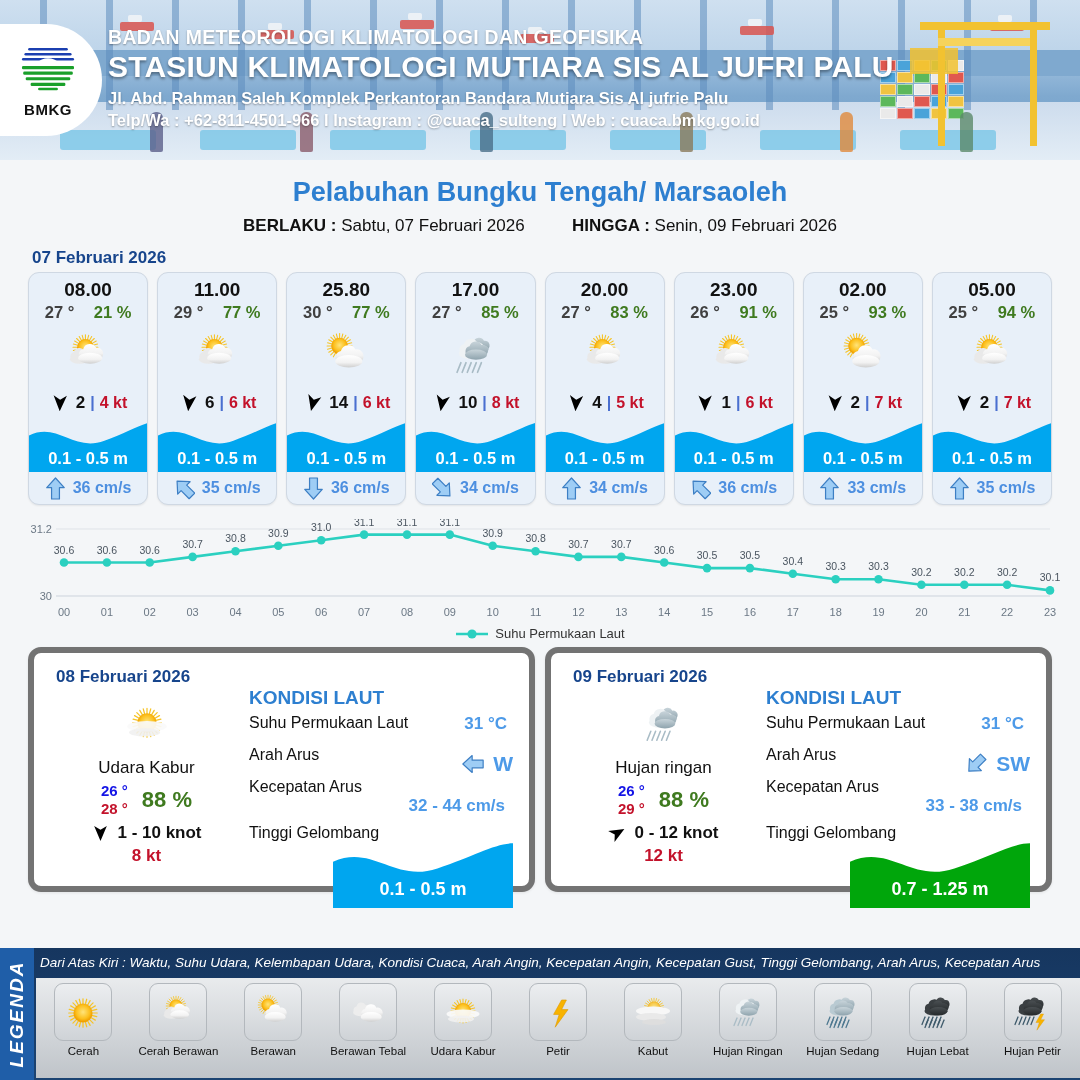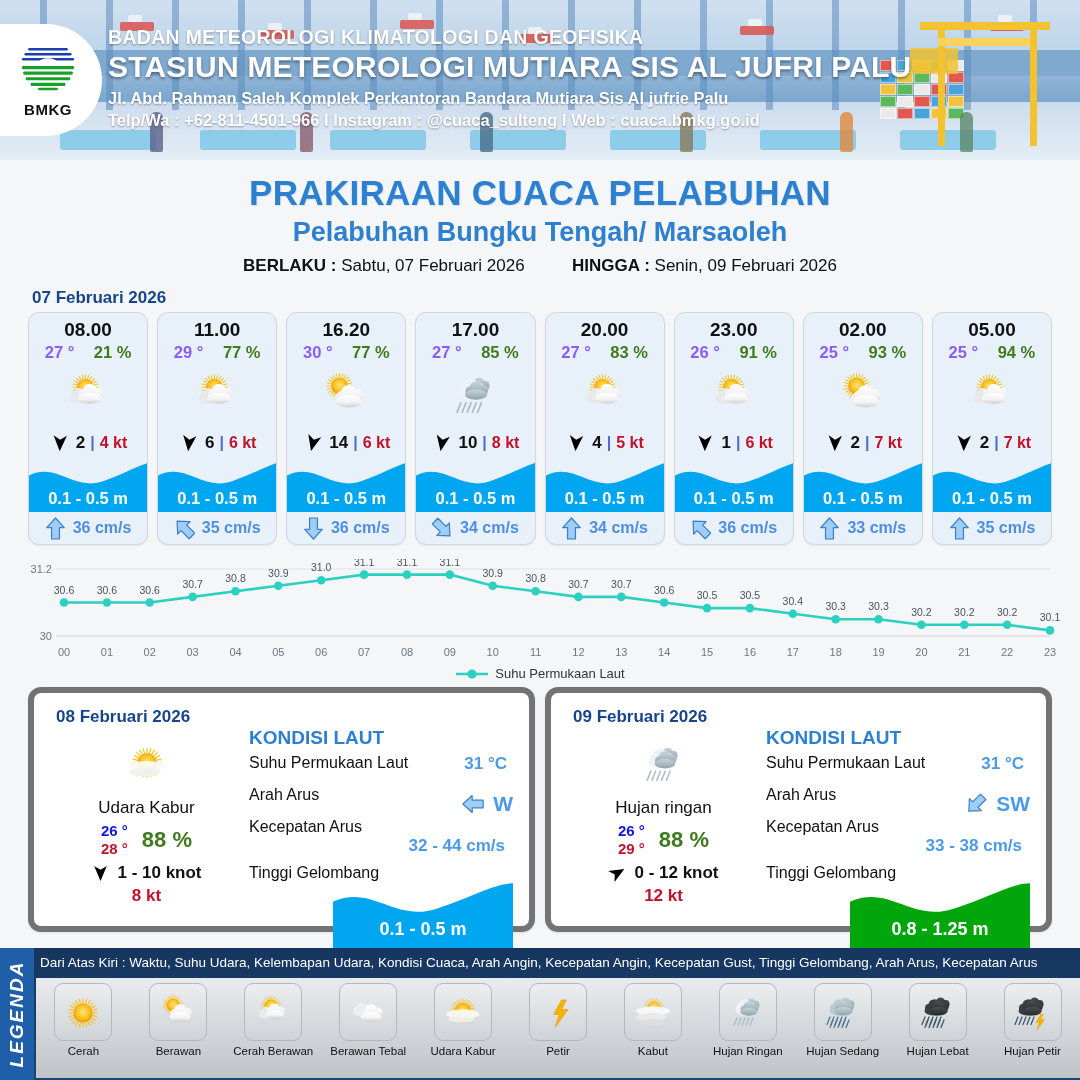--- a/index.html
+++ b/index.html
@@ -60,21 +60,21 @@
   .day-label { margin:12px 0 4px 32px; font-size:17px; font-weight:bold; color:#17458c; }
 
   
   .cards { display:flex; gap:9px; padding:0 28px; }
   .card {
     width:130px; background:#e8f0f9; border:1px solid #cfd8e3; border-radius:11px;
     overflow:hidden; position:relative; box-shadow:0 1px 2px rgba(0,0,0,.07);
   }
   .c-time { text-align:center; font-size:19px; font-weight:bold; color:#111; padding-top:6px; }
   .c-row2 { display:flex; justify-content:space-around; align-items:baseline; padding:2px 6px 0; }
-  .c-temp { font-size:16.5px; font-weight:bold; color:#8b5cf6; }
+  .c-temp { font-size:16.5px; font-weight:bold; color:#404040; }
   .c-hum  { font-size:16.5px; font-weight:bold; color:#3f7a1f; }
   .c-icon { height:66px; display:flex; align-items:center; justify-content:center; }
   .c-wind { display:flex; align-items:center; justify-content:center; gap:5px; height:30px; }
   .c-wdir { width:22px; height:20px; }
   .c-wdeg { font-size:17px; font-weight:bold; color:#111; }
   .c-bar  { color:#4a6fd0; font-weight:bold; font-size:16px; }
   .c-kt   { font-size:16px; font-weight:bold; color:#c3122b; }
   .c-wave { position:relative; height:52px; margin-top:2px; }
   .c-wave svg { position:absolute; top:0; left:0; }
   .c-wavetxt { position:absolute; left:0; right:0; bottom:4px; text-align:center;
@@ -121,21 +121,21 @@
      font-size:18px; font-weight:bold; color:#fff; }
 
   
   .legend { position:absolute; left:0; bottom:0; width:1080px; height:132px;
      background:linear-gradient(180deg,#16365f,#1c4472); }
   .leg-side { position:absolute; left:0; top:0; width:34px; height:132px;
      background:#1f5ea8; display:flex; align-items:center; justify-content:center; }
   .leg-side span { transform:rotate(-90deg); white-space:nowrap; color:#fff;
      font-weight:bold; font-style:italic; font-size:19px; letter-spacing:2px; }
   .leg-note { position:absolute; left:40px; top:7px; right:19px; color:#fff;
-     font-size:13.5px; white-space:nowrap; }
+     font-style:italic; font-size:13.5px; white-space:nowrap; }
   .leg-strip { position:absolute; left:36px; top:30px; right:0; height:100px;
      background:linear-gradient(180deg,#e9ebed,#bfc4c9); display:flex; }
   .leg-item { flex:1; display:flex; flex-direction:column; align-items:center;
      justify-content:flex-start; padding-top:5px; }
   .leg-box { width:58px; height:58px; border:1px solid #b3b8bd; border-radius:9px;
      background:linear-gradient(180deg,#eceef0,#cfd3d7);
      display:flex; align-items:center; justify-content:center; }
   .leg-lab { font-size:11.5px; color:#111; margin-top:4px; text-align:center; font-weight:500; }
 </style>
 </head>
@@ -243,28 +243,27 @@
           <rect x="22" y="65" width="56" height="5" rx="2"></rect>
           <rect x="34" y="73" width="32" height="4" rx="2"></rect>
         </g>
         <path d="M6 32 a44 40 0 0 0 88 0 Z" fill="none"></path>
       </svg>
       <div class="logo-text">BMKG</div>
     </div>
 
     <div class="hdr-text">
       <div class="h-line1">BADAN METEOROLOGI KLIMATOLOGI DAN GEOFISIKA</div>
-      <div class="h-line2">STASIUN METEOROLOGI MUTIARA SIS AL JUFRI PALU</div>
+      <div class="h-line2">STASIUN KLIMATOLOGI MUTIARA SIS AL JUFRI PALU</div>
       <div class="h-line3">Jl. Abd. Rahman Saleh Komplek Perkantoran Bandara Mutiara Sis Al jufrie Palu</div>
       <div class="h-line4">Telp/Wa : +62-811-4501-966  I  Instagram : @cuaca_sulteng  I  Web : cuaca.bmkg.go.id</div>
     </div>
   </div>
 
   <div class="titles">
-    <div class="t-main">PRAKIRAAN CUACA PELABUHAN</div>
     <div class="t-sub">Pelabuhan Bungku Tengah/ Marsaoleh</div>
     <div class="t-valid">
       <span class="lbl">BERLAKU :</span>
       <span>Sabtu, 07 Februari 2026</span>
       <span class="gap"></span>
       <span class="lbl">HINGGA :</span>
       <span>Senin, 09 Februari 2026</span>
     </div>
   </div>
 
@@ -443,21 +442,21 @@
     <div class="c-cur">
       <svg width="21" height="23" viewBox="0 0 24 26">
     <g transform="rotate(315 12 13)">
       <path d="M12 1 L22 12 L16.5 12 L16.5 25 L7.5 25 L7.5 12 L2 12 Z" fill="#9ecdf5" stroke="#3d7fc4" stroke-width="1.4" stroke-linejoin="round"></path>
     </g>
           </svg>
       <span class="c-curtxt">35 cm/s</span>
     </div>
       </div>
       <div class="card">
-    <div class="c-time">16.20</div>
+    <div class="c-time">25.80</div>
     <div class="c-row2">
       <span class="c-temp">30 °</span>
       <span class="c-hum">77 %</span>
     </div>
     <div class="c-icon">
           <svg width="64" height="64" viewBox="0 0 100 92">
     <defs>
       <radialGradient id="gSun64berawan" cx="50%" cy="45%">
         <stop offset="0%" stop-color="#ffe47a"></stop>
                 <stop offset="70%" stop-color="#fcc01e"></stop>
@@ -1239,21 +1238,21 @@
         <span class="p-rlbl">Kecepatan Arus</span>
         <span class="p-spd" style="top:18px">33 - 38 cm/s</span>
       </div>
       <div class="p-row" style="margin-top:14px">
         <span class="p-rlbl">Tinggi Gelombang</span>
         <span class="p-wavebox">
           <svg width="180" height="66" viewBox="0 0 180 66" preserveAspectRatio="none">
     <path d="M0 19.8 C 39.6 1.98, 61.2 40.92, 104.39999999999999 26.400000000000002
              C 140.4 14.52, 162 1.32, 180 1.32 L 180 66 L 0 66 Z" fill="#00a60b"></path>
   </svg>
-          <span class="p-wavetxt">0.8 - 1.25 m</span>
+          <span class="p-wavetxt">0.7 - 1.25 m</span>
         </span>
       </div>
     </div>
       </div>
     </div>
 
   <div class="legend">
     <div class="leg-side">
       <span>LEGENDA</span>
     </div>
@@ -1308,20 +1307,80 @@
               <line x1="67.43496116451769" y1="43.3283162358995" x2="77.52888604923845" y2="40.62365721457816" stroke="#f6c427" stroke-width="2.47" stroke-linecap="round"></line>
               <circle cx="50" cy="48" r="19" fill="url(#gSun50cerah)"></circle>
             </svg>
           </div>
     <div class="leg-lab">Cerah</div>
         </div>
         <div class="leg-item">
           <div class="leg-box">
             <svg width="50" height="50" viewBox="0 0 100 92">
     <defs>
+      <radialGradient id="gSun50cerah-berawan" cx="50%" cy="45%">
+        <stop offset="0%" stop-color="#ffe47a"></stop>
+                  <stop offset="70%" stop-color="#fcc01e"></stop>
+        <stop offset="100%" stop-color="#f0a000"></stop>
+      </radialGradient>
+      <linearGradient id="gCl50cerah-berawan" x1="0" y1="0" x2="0" y2="1">
+        <stop offset="0%" stop-color="#ffffff"></stop>
+                  <stop offset="60%" stop-color="#f2f2f2"></stop>
+        <stop offset="100%" stop-color="#cfcfcf"></stop>
+      </linearGradient>
+      <linearGradient id="gGy50cerah-berawan" x1="0" y1="0" x2="0" y2="1">
+        <stop offset="0%" stop-color="#c8d4da"></stop>
+                  <stop offset="100%" stop-color="#8ea3ad"></stop>
+      </linearGradient>
+      <linearGradient id="gDk50cerah-berawan" x1="0" y1="0" x2="0" y2="1">
+        <stop offset="0%" stop-color="#4a4f52"></stop>
+                  <stop offset="100%" stop-color="#24282a"></stop>
+      </linearGradient>
+    </defs>
+              <line x1="58.35" y1="34" x2="65.5" y2="34" stroke="#f6c427" stroke-width="1.69" stroke-linecap="round"></line>
+              <line x1="57.929183954669995" y1="37.19641520701613" x2="64.83555361263683" y2="39.046971379499155" stroke="#f6c427" stroke-width="1.69" stroke-linecap="round"></line>
+              <line x1="56.69541373673782" y1="40.175" x2="62.887495373796554" y2="43.75" stroke="#f6c427" stroke-width="1.69" stroke-linecap="round"></line>
+              <line x1="54.732768747653864" y1="42.732768747653864" x2="59.788582233137674" y2="47.788582233137674" stroke="#f6c427" stroke-width="1.69" stroke-linecap="round"></line>
+              <line x1="52.175000000000004" y1="44.69541373673782" x2="55.75" y2="50.887495373796554" stroke="#f6c427" stroke-width="1.69" stroke-linecap="round"></line>
+              <line x1="49.19641520701613" y1="45.929183954669995" x2="51.046971379499155" y2="52.83555361263683" stroke="#f6c427" stroke-width="1.69" stroke-linecap="round"></line>
+              <line x1="46" y1="46.35" x2="46" y2="53.5" stroke="#f6c427" stroke-width="1.69" stroke-linecap="round"></line>
+              <line x1="42.80358479298387" y1="45.929183954669995" x2="40.953028620500845" y2="52.83555361263683" stroke="#f6c427" stroke-width="1.69" stroke-linecap="round"></line>
+              <line x1="39.825" y1="44.69541373673782" x2="36.25" y2="50.887495373796554" stroke="#f6c427" stroke-width="1.69" stroke-linecap="round"></line>
+              <line x1="37.267231252346136" y1="42.732768747653864" x2="32.211417766862326" y2="47.788582233137674" stroke="#f6c427" stroke-width="1.69" stroke-linecap="round"></line>
+              <line x1="35.30458626326218" y1="40.175" x2="29.112504626203446" y2="43.75" stroke="#f6c427" stroke-width="1.69" stroke-linecap="round"></line>
+              <line x1="34.070816045330005" y1="37.19641520701614" x2="27.16444638736317" y2="39.04697137949916" stroke="#f6c427" stroke-width="1.69" stroke-linecap="round"></line>
+              <line x1="33.65" y1="34" x2="26.5" y2="34" stroke="#f6c427" stroke-width="1.69" stroke-linecap="round"></line>
+              <line x1="34.070816045330005" y1="30.803584792983873" x2="27.164446387363164" y2="28.953028620500852" stroke="#f6c427" stroke-width="1.69" stroke-linecap="round"></line>
+              <line x1="35.30458626326218" y1="27.825" x2="29.112504626203446" y2="24.249999999999996" stroke="#f6c427" stroke-width="1.69" stroke-linecap="round"></line>
+              <line x1="37.267231252346136" y1="25.26723125234614" x2="32.211417766862326" y2="20.211417766862326" stroke="#f6c427" stroke-width="1.69" stroke-linecap="round"></line>
+              <line x1="39.824999999999996" y1="23.304586263262188" x2="36.24999999999999" y2="17.112504626203453" stroke="#f6c427" stroke-width="1.69" stroke-linecap="round"></line>
+              <line x1="42.80358479298387" y1="22.070816045330005" x2="40.953028620500845" y2="15.164446387363167" stroke="#f6c427" stroke-width="1.69" stroke-linecap="round"></line>
+              <line x1="46" y1="21.65" x2="45.99999999999999" y2="14.5" stroke="#f6c427" stroke-width="1.69" stroke-linecap="round"></line>
+              <line x1="49.19641520701614" y1="22.07081604533001" x2="51.04697137949916" y2="15.16444638736317" stroke="#f6c427" stroke-width="1.69" stroke-linecap="round"></line>
+              <line x1="52.175000000000004" y1="23.304586263262184" x2="55.75" y2="17.112504626203446" stroke="#f6c427" stroke-width="1.69" stroke-linecap="round"></line>
+              <line x1="54.73276874765386" y1="25.267231252346136" x2="59.788582233137674" y2="20.211417766862322" stroke="#f6c427" stroke-width="1.69" stroke-linecap="round"></line>
+              <line x1="56.69541373673781" y1="27.824999999999996" x2="62.88749537379655" y2="24.249999999999993" stroke="#f6c427" stroke-width="1.69" stroke-linecap="round"></line>
+              <line x1="57.929183954669995" y1="30.80358479298387" x2="64.83555361263683" y2="28.953028620500845" stroke="#f6c427" stroke-width="1.69" stroke-linecap="round"></line>
+              <circle cx="46" cy="34" r="13" fill="url(#gSun50cerah-berawan)"></circle>
+              <g transform="translate(18,36) scale(0.62)">
+      <path d="M14 30 a11 11 0 0 1 2-21 a14 14 0 0 1 26 -3 a11 11 0 0 1 4 24 Z" fill="#e9e9e9"></path>
+      <ellipse cx="30" cy="27" rx="24" ry="11" fill="#e9e9e9"></ellipse>
+    </g>
+              <g transform="translate(30,30) scale(0.78)">
+      <path d="M14 30 a11 11 0 0 1 2-21 a14 14 0 0 1 26 -3 a11 11 0 0 1 4 24 Z" fill="url(#gCl50cerah-berawan)"></path>
+      <ellipse cx="30" cy="27" rx="24" ry="11" fill="url(#gCl50cerah-berawan)"></ellipse>
+    </g>
+            </svg>
+          </div>
+    <div class="leg-lab">Cerah Berawan</div>
+        </div>
+        <div class="leg-item">
+          <div class="leg-box">
+            <svg width="50" height="50" viewBox="0 0 100 92">
+    <defs>
       <radialGradient id="gSun50berawan" cx="50%" cy="45%">
         <stop offset="0%" stop-color="#ffe47a"></stop>
                   <stop offset="70%" stop-color="#fcc01e"></stop>
         <stop offset="100%" stop-color="#f0a000"></stop>
       </radialGradient>
       <linearGradient id="gCl50berawan" x1="0" y1="0" x2="0" y2="1">
         <stop offset="0%" stop-color="#ffffff"></stop>
                   <stop offset="60%" stop-color="#f2f2f2"></stop>
         <stop offset="100%" stop-color="#cfcfcf"></stop>
       </linearGradient>
@@ -1359,80 +1418,20 @@
               <line x1="50.69541373673781" y1="25.824999999999996" x2="56.88749537379655" y2="22.249999999999993" stroke="#f6c427" stroke-width="1.69" stroke-linecap="round"></line>
               <line x1="51.929183954669995" y1="28.80358479298387" x2="58.83555361263683" y2="26.953028620500845" stroke="#f6c427" stroke-width="1.69" stroke-linecap="round"></line>
               <circle cx="40" cy="32" r="13" fill="url(#gSun50berawan)"></circle>
               <g transform="translate(28,32) scale(0.88)">
       <path d="M14 30 a11 11 0 0 1 2-21 a14 14 0 0 1 26 -3 a11 11 0 0 1 4 24 Z" fill="url(#gCl50berawan)"></path>
       <ellipse cx="30" cy="27" rx="24" ry="11" fill="url(#gCl50berawan)"></ellipse>
     </g>
             </svg>
           </div>
     <div class="leg-lab">Berawan</div>
-        </div>
-        <div class="leg-item">
-          <div class="leg-box">
-            <svg width="50" height="50" viewBox="0 0 100 92">
-    <defs>
-      <radialGradient id="gSun50cerah-berawan" cx="50%" cy="45%">
-        <stop offset="0%" stop-color="#ffe47a"></stop>
-                  <stop offset="70%" stop-color="#fcc01e"></stop>
-        <stop offset="100%" stop-color="#f0a000"></stop>
-      </radialGradient>
-      <linearGradient id="gCl50cerah-berawan" x1="0" y1="0" x2="0" y2="1">
-        <stop offset="0%" stop-color="#ffffff"></stop>
-                  <stop offset="60%" stop-color="#f2f2f2"></stop>
-        <stop offset="100%" stop-color="#cfcfcf"></stop>
-      </linearGradient>
-      <linearGradient id="gGy50cerah-berawan" x1="0" y1="0" x2="0" y2="1">
-        <stop offset="0%" stop-color="#c8d4da"></stop>
-                  <stop offset="100%" stop-color="#8ea3ad"></stop>
-      </linearGradient>
-      <linearGradient id="gDk50cerah-berawan" x1="0" y1="0" x2="0" y2="1">
-        <stop offset="0%" stop-color="#4a4f52"></stop>
-                  <stop offset="100%" stop-color="#24282a"></stop>
-      </linearGradient>
-    </defs>
-              <line x1="58.35" y1="34" x2="65.5" y2="34" stroke="#f6c427" stroke-width="1.69" stroke-linecap="round"></line>
-              <line x1="57.929183954669995" y1="37.19641520701613" x2="64.83555361263683" y2="39.046971379499155" stroke="#f6c427" stroke-width="1.69" stroke-linecap="round"></line>
-              <line x1="56.69541373673782" y1="40.175" x2="62.887495373796554" y2="43.75" stroke="#f6c427" stroke-width="1.69" stroke-linecap="round"></line>
-              <line x1="54.732768747653864" y1="42.732768747653864" x2="59.788582233137674" y2="47.788582233137674" stroke="#f6c427" stroke-width="1.69" stroke-linecap="round"></line>
-              <line x1="52.175000000000004" y1="44.69541373673782" x2="55.75" y2="50.887495373796554" stroke="#f6c427" stroke-width="1.69" stroke-linecap="round"></line>
-              <line x1="49.19641520701613" y1="45.929183954669995" x2="51.046971379499155" y2="52.83555361263683" stroke="#f6c427" stroke-width="1.69" stroke-linecap="round"></line>
-              <line x1="46" y1="46.35" x2="46" y2="53.5" stroke="#f6c427" stroke-width="1.69" stroke-linecap="round"></line>
-              <line x1="42.80358479298387" y1="45.929183954669995" x2="40.953028620500845" y2="52.83555361263683" stroke="#f6c427" stroke-width="1.69" stroke-linecap="round"></line>
-              <line x1="39.825" y1="44.69541373673782" x2="36.25" y2="50.887495373796554" stroke="#f6c427" stroke-width="1.69" stroke-linecap="round"></line>
-              <line x1="37.267231252346136" y1="42.732768747653864" x2="32.211417766862326" y2="47.788582233137674" stroke="#f6c427" stroke-width="1.69" stroke-linecap="round"></line>
-              <line x1="35.30458626326218" y1="40.175" x2="29.112504626203446" y2="43.75" stroke="#f6c427" stroke-width="1.69" stroke-linecap="round"></line>
-              <line x1="34.070816045330005" y1="37.19641520701614" x2="27.16444638736317" y2="39.04697137949916" stroke="#f6c427" stroke-width="1.69" stroke-linecap="round"></line>
-              <line x1="33.65" y1="34" x2="26.5" y2="34" stroke="#f6c427" stroke-width="1.69" stroke-linecap="round"></line>
-              <line x1="34.070816045330005" y1="30.803584792983873" x2="27.164446387363164" y2="28.953028620500852" stroke="#f6c427" stroke-width="1.69" stroke-linecap="round"></line>
-              <line x1="35.30458626326218" y1="27.825" x2="29.112504626203446" y2="24.249999999999996" stroke="#f6c427" stroke-width="1.69" stroke-linecap="round"></line>
-              <line x1="37.267231252346136" y1="25.26723125234614" x2="32.211417766862326" y2="20.211417766862326" stroke="#f6c427" stroke-width="1.69" stroke-linecap="round"></line>
-              <line x1="39.824999999999996" y1="23.304586263262188" x2="36.24999999999999" y2="17.112504626203453" stroke="#f6c427" stroke-width="1.69" stroke-linecap="round"></line>
-              <line x1="42.80358479298387" y1="22.070816045330005" x2="40.953028620500845" y2="15.164446387363167" stroke="#f6c427" stroke-width="1.69" stroke-linecap="round"></line>
-              <line x1="46" y1="21.65" x2="45.99999999999999" y2="14.5" stroke="#f6c427" stroke-width="1.69" stroke-linecap="round"></line>
-              <line x1="49.19641520701614" y1="22.07081604533001" x2="51.04697137949916" y2="15.16444638736317" stroke="#f6c427" stroke-width="1.69" stroke-linecap="round"></line>
-              <line x1="52.175000000000004" y1="23.304586263262184" x2="55.75" y2="17.112504626203446" stroke="#f6c427" stroke-width="1.69" stroke-linecap="round"></line>
-              <line x1="54.73276874765386" y1="25.267231252346136" x2="59.788582233137674" y2="20.211417766862322" stroke="#f6c427" stroke-width="1.69" stroke-linecap="round"></line>
-              <line x1="56.69541373673781" y1="27.824999999999996" x2="62.88749537379655" y2="24.249999999999993" stroke="#f6c427" stroke-width="1.69" stroke-linecap="round"></line>
-              <line x1="57.929183954669995" y1="30.80358479298387" x2="64.83555361263683" y2="28.953028620500845" stroke="#f6c427" stroke-width="1.69" stroke-linecap="round"></line>
-              <circle cx="46" cy="34" r="13" fill="url(#gSun50cerah-berawan)"></circle>
-              <g transform="translate(18,36) scale(0.62)">
-      <path d="M14 30 a11 11 0 0 1 2-21 a14 14 0 0 1 26 -3 a11 11 0 0 1 4 24 Z" fill="#e9e9e9"></path>
-      <ellipse cx="30" cy="27" rx="24" ry="11" fill="#e9e9e9"></ellipse>
-    </g>
-              <g transform="translate(30,30) scale(0.78)">
-      <path d="M14 30 a11 11 0 0 1 2-21 a14 14 0 0 1 26 -3 a11 11 0 0 1 4 24 Z" fill="url(#gCl50cerah-berawan)"></path>
-      <ellipse cx="30" cy="27" rx="24" ry="11" fill="url(#gCl50cerah-berawan)"></ellipse>
-    </g>
-            </svg>
-          </div>
-    <div class="leg-lab">Cerah Berawan</div>
         </div>
         <div class="leg-item">
           <div class="leg-box">
             <svg width="50" height="50" viewBox="0 0 100 92">
     <defs>
       <radialGradient id="gSun50berawan-tebal" cx="50%" cy="45%">
         <stop offset="0%" stop-color="#ffe47a"></stop>
                   <stop offset="70%" stop-color="#fcc01e"></stop>
         <stop offset="100%" stop-color="#f0a000"></stop>
       </radialGradient>

